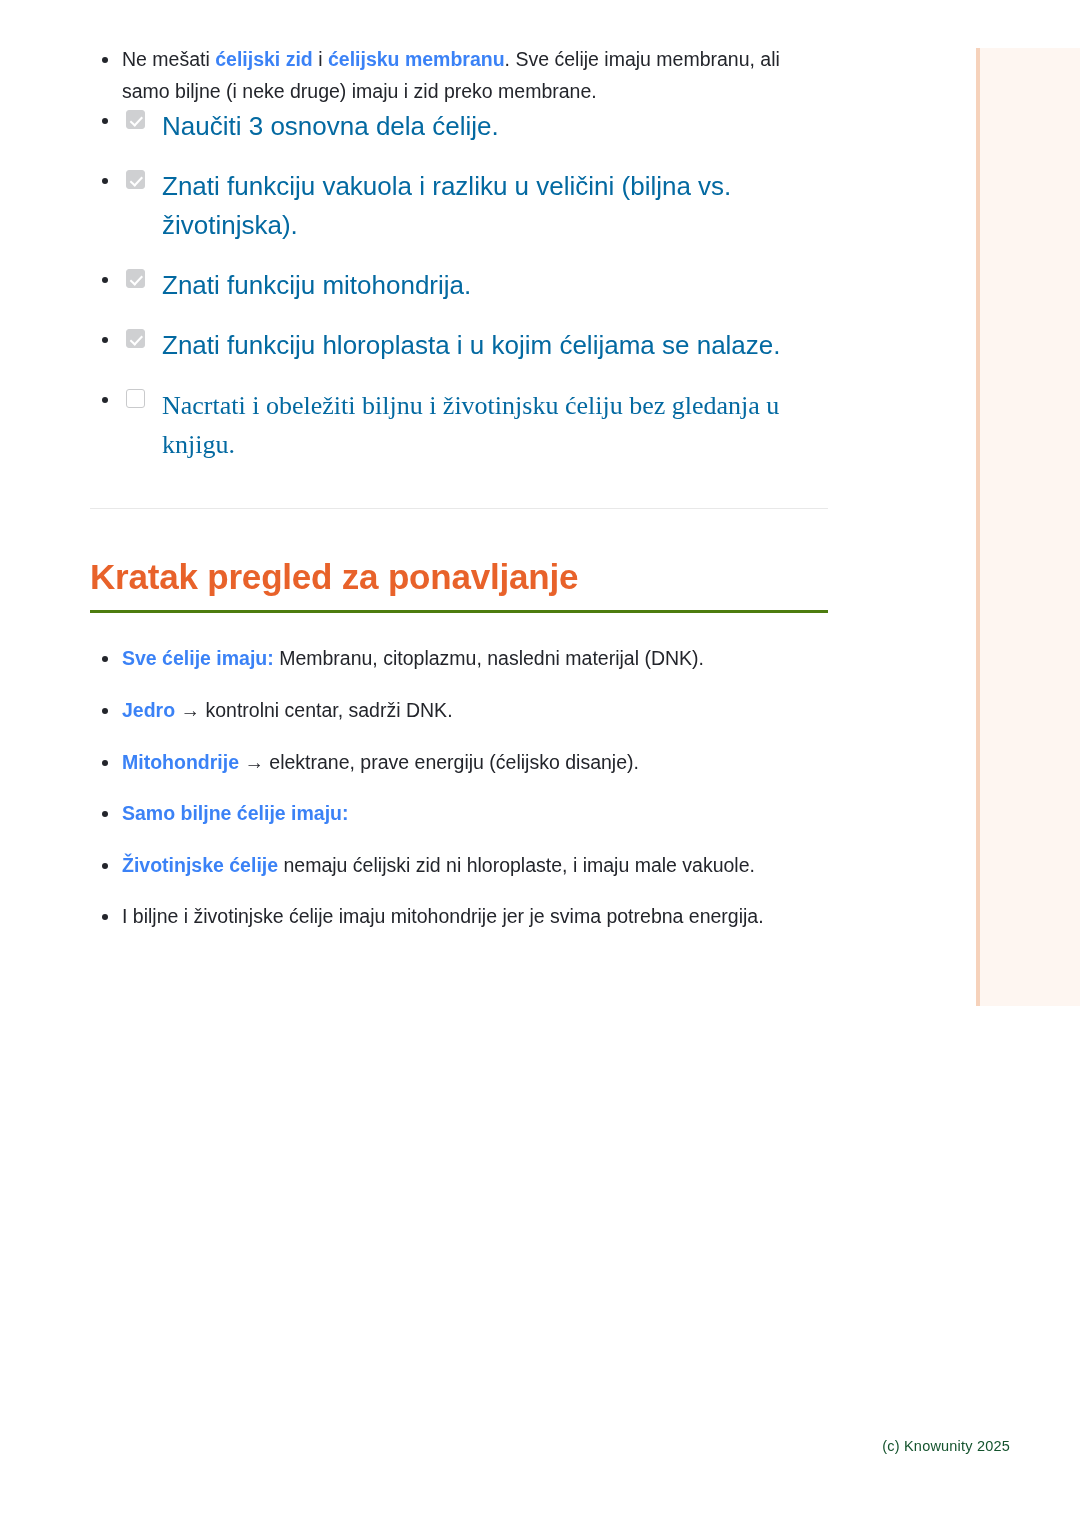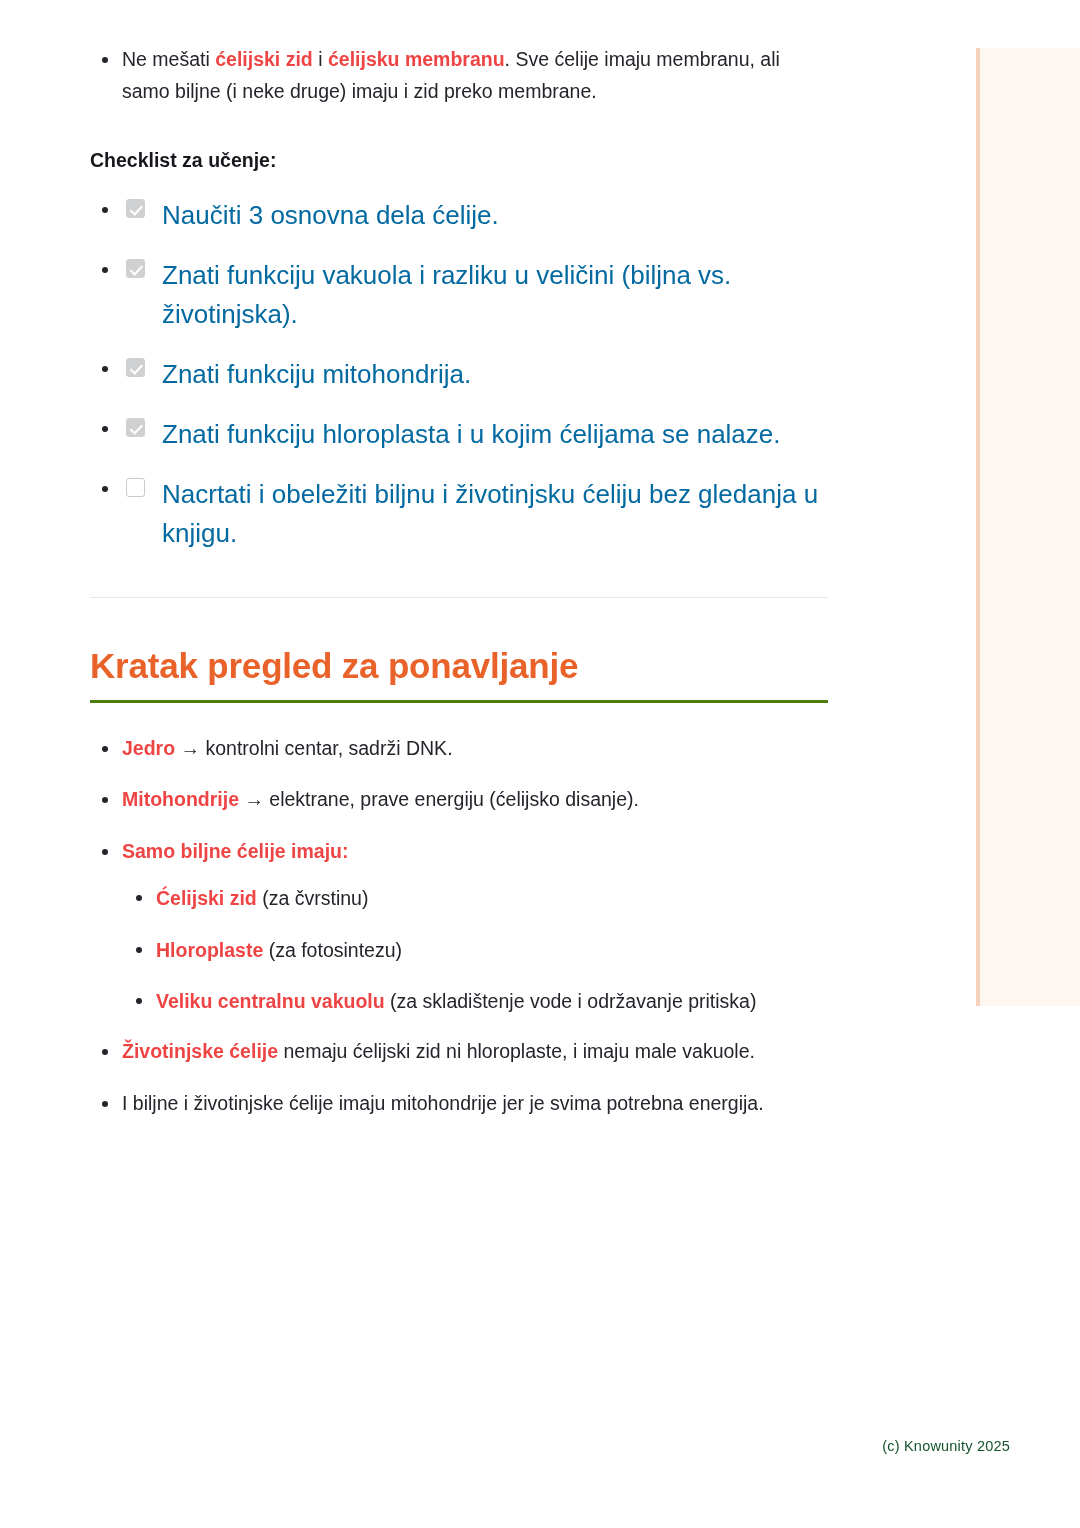--- a/index.html
+++ b/index.html
@@ -73,21 +73,21 @@
   }
 
   
   .intro-list > li {
     margin-bottom: 0;
     line-height: 1.72;
   }
 
   strong {
     font-weight: bold;
-    color: #ef4444;
+    color: #3b82f6;
   }
 
   
   .section-label {
     font-size: 19.5px;
     font-weight: bold;
     color: #15171c;
     margin: 40px 0 22px 0;
     line-height: 1.4;
   }
@@ -112,20 +112,21 @@
     position: absolute;
     left: 12px;
     top: 11px;
     width: 6px;
     height: 6px;
     border-radius: 50%;
     background: #23252b;
   }
   ul.checklist > li:last-child {
     margin-bottom: 4px;
+    font-family: Liberation Serif, serif;
   }
   .cbox {
     position: absolute;
     left: 36px;
     top: 3px;
     width: 19px;
     height: 19px;
     border-radius: 3px;
     box-sizing: border-box;
   }
@@ -220,42 +221,38 @@
 
 <div class="side-panel"></div>
 
 <div class="page">
   <div class="content">
 
     <ul class="bullets intro-list" id="intro-list">
         <li><span>Ne mešati </span><strong>ćelijski zid</strong><span> i </span><strong>ćelijsku membranu</strong><span>. Sve ćelije imaju membranu, ali samo biljne (i neke druge) imaju i zid preko membrane.</span></li>
       </ul>
 
-    <div class="section-label">Checklist za učenje:</div>
 
     <ul class="checklist" id="study-checklist">
         <li><span class="cbox checked"></span><span>Naučiti 3 osnovna dela ćelije.</span></li>
         <li><span class="cbox checked"></span><span>Znati funkciju vakuola i razliku u veličini (biljna vs. životinjska).</span></li>
         <li><span class="cbox checked"></span><span>Znati funkciju mitohondrija.</span></li>
         <li><span class="cbox checked"></span><span>Znati funkciju hloroplasta i u kojim ćelijama se nalaze.</span></li>
         <li><span class="cbox unchecked"></span><span>Nacrtati i obeležiti biljnu i životinjsku ćeliju bez gledanja u knjigu.</span></li>
       </ul>
 
     <div class="divider"></div>
 
     <h1 class="section-title">Kratak pregled za ponavljanje</h1>
 
     <ul class="bullets summary" id="summary-list">
+        <li><strong>Sve ćelije imaju:</strong><span> Membranu, citoplazmu, nasledni materijal (DNK).</span></li>
         <li><strong>Jedro</strong><span> → kontrolni centar, sadrži DNK.</span></li>
         <li><strong>Mitohondrije</strong><span> → elektrane, prave energiju (ćelijsko disanje).</span></li>
-        <li><strong>Samo biljne ćelije imaju:</strong><ul class="sublist">
-            <li><strong>Ćelijski zid</strong><span> (za čvrstinu)</span></li>
-            <li><strong>Hloroplaste</strong><span> (za fotosintezu)</span></li>
-            <li><strong>Veliku centralnu vakuolu</strong><span> (za skladištenje vode i održavanje pritiska)</span></li>
-          </ul></li>
+        <li><strong>Samo biljne ćelije imaju:</strong></li>
         <li><strong>Životinjske ćelije</strong><span> nemaju ćelijski zid ni hloroplaste, i imaju male vakuole.</span></li>
         <li><span>I biljne i životinjske ćelije imaju mitohondrije jer je svima potrebna energija.</span></li>
       </ul>
 
   </div>
 </div>
 
 <div class="footer">(c) Knowunity 2025</div>
 
 </body></html>

